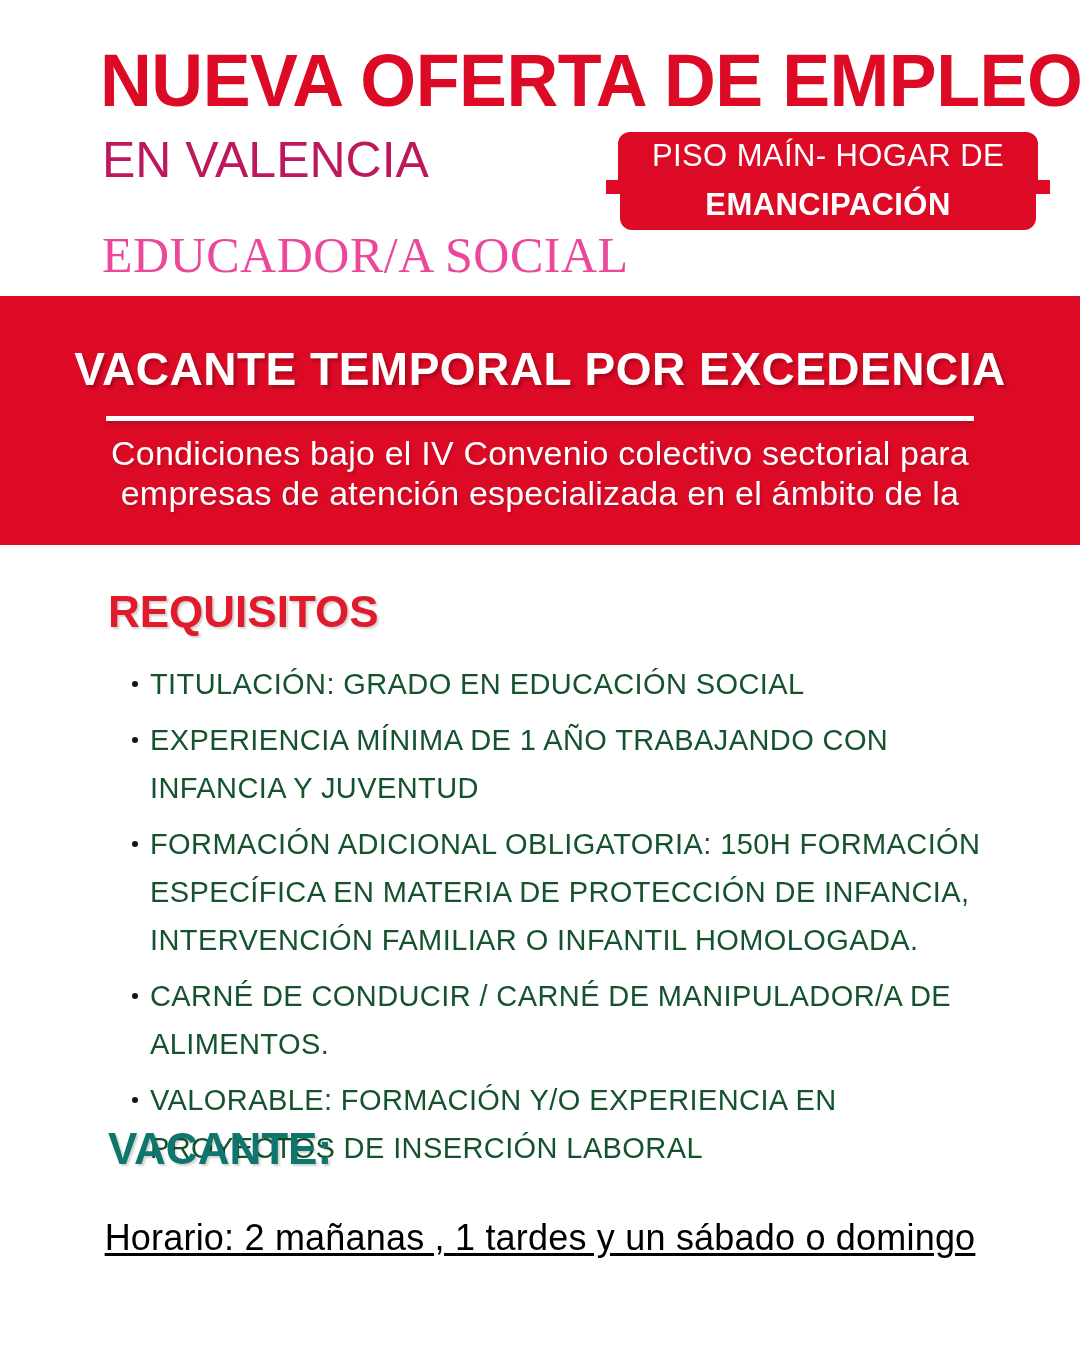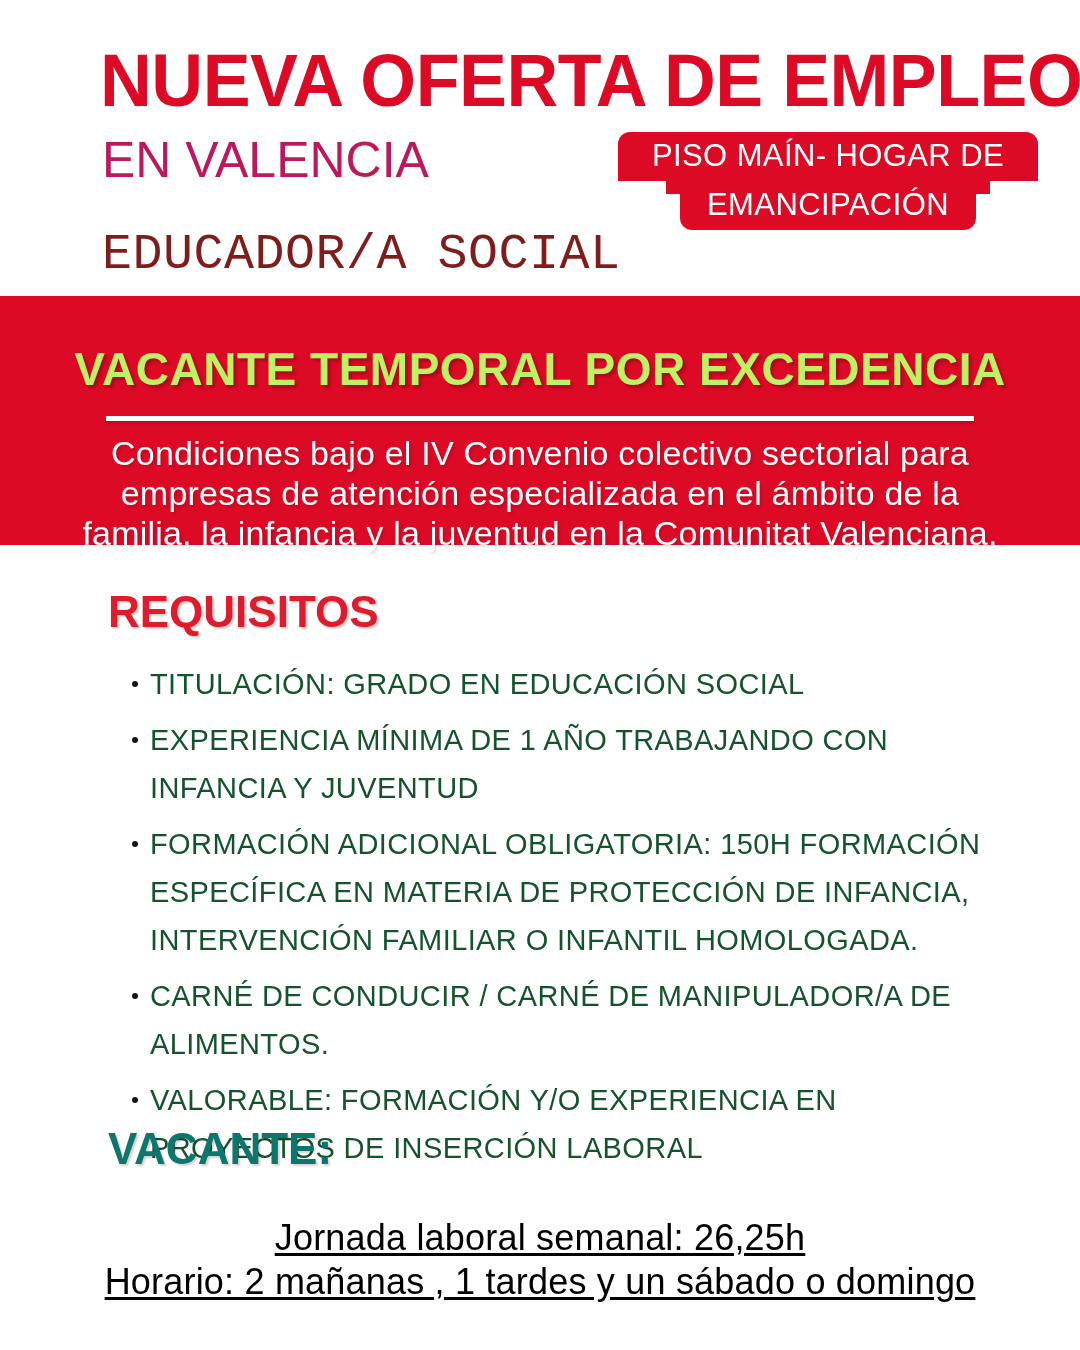--- a/index.html
+++ b/index.html
@@ -55,25 +55,25 @@
     line-height: 56px;
     color: #be185d;
     letter-spacing: 0px;
     white-space: nowrap;
   }
 
   .role-line {
     position: absolute;
     left: 102px;
     top: 227px;
-    font-family: Liberation Mono, monospace;
+    font-family: Liberation Serif, serif;
     font-weight: 400;
     font-size: 50px;
     line-height: 56px;
-    color: #7f1d1d;
+    color: #ec4899;
     letter-spacing: 0.5px;
     white-space: nowrap;
   }
 
   
   .badge {
     position: absolute;
     right: 42px;
     top: 132px;
     width: 420px;
@@ -89,24 +89,25 @@
     letter-spacing: 0.4px;
     padding: 2px 14px 3px 14px;
     box-sizing: border-box;
     white-space: nowrap;
   }
   .badge-line-1 {
     width: 420px;
     border-radius: 12px 12px 0 0;
   }
   .badge-line-2 {
-    width: 296px;
+    width: 416px;
     margin: 0 auto;
     border-radius: 0 0 12px 12px;
     position: relative;
+    font-weight: bold;
   }
   
   .badge-line-2::before,
   .badge-line-2::after {
     content: "";
     position: absolute;
     top: -1px;
     width: 14px;
     height: 14px;
     background: #DD0A26;
@@ -122,21 +123,21 @@
     width: 1080px;
     height: 249px;
     background: #DD0A26;
     box-sizing: border-box;
     padding: 0;
   }
   .band-title {
     margin: 0;
     padding-top: 48px;
     text-align: center;
-    color: #bef264;
+    color: #ffffff;
     font-family: "Liberation Sans Narrow", "Liberation Sans", sans-serif;
     font-weight: bold;
     font-size: 46px;
     line-height: 50px;
     letter-spacing: 0.5px;
     text-shadow: 3px 3px 3px rgba(0,0,0,0.22);
     white-space: nowrap;
   }
   .band-rule {
     width: 868px;
@@ -253,34 +254,32 @@
   </div>
 
   <div class="band">
     <div class="band-title">VACANTE TEMPORAL POR EXCEDENCIA</div>
 
     <div class="band-rule"></div>
 
     <div class="band-body">
       <span>Condiciones bajo el IV Convenio colectivo sectorial para</span>
       <span>empresas de atención especializada en el ámbito de la</span>
-      <span>familia, la infancia y la juventud en la Comunitat Valenciana.</span>
     </div>
   </div>
 
   <div class="req-heading">REQUISITOS</div>
 
   <ul class="req-list">
     <li class="req-item">TITULACIÓN: GRADO EN EDUCACIÓN SOCIAL</li>
     <li class="req-item">EXPERIENCIA MÍNIMA DE 1 AÑO TRABAJANDO CON INFANCIA Y JUVENTUD</li>
     <li class="req-item">FORMACIÓN ADICIONAL OBLIGATORIA: 150H FORMACIÓN ESPECÍFICA EN MATERIA DE PROTECCIÓN DE INFANCIA, INTERVENCIÓN FAMILIAR O INFANTIL HOMOLOGADA.</li>
     <li class="req-item">CARNÉ DE CONDUCIR / CARNÉ DE MANIPULADOR/A DE ALIMENTOS.</li>
     <li class="req-item">VALORABLE: FORMACIÓN Y/O EXPERIENCIA EN PROYECTOS DE INSERCIÓN LABORAL</li>
   </ul>
 
   <div class="vac-heading">VACANTE:</div>
 
   <div class="vac-block">
-    <span>Jornada laboral semanal: 26,25h</span>
     <span>Horario: 2 mañanas , 1 tardes y un sábado o domingo</span>
   </div>
 
 </div>
 
 </body></html>

